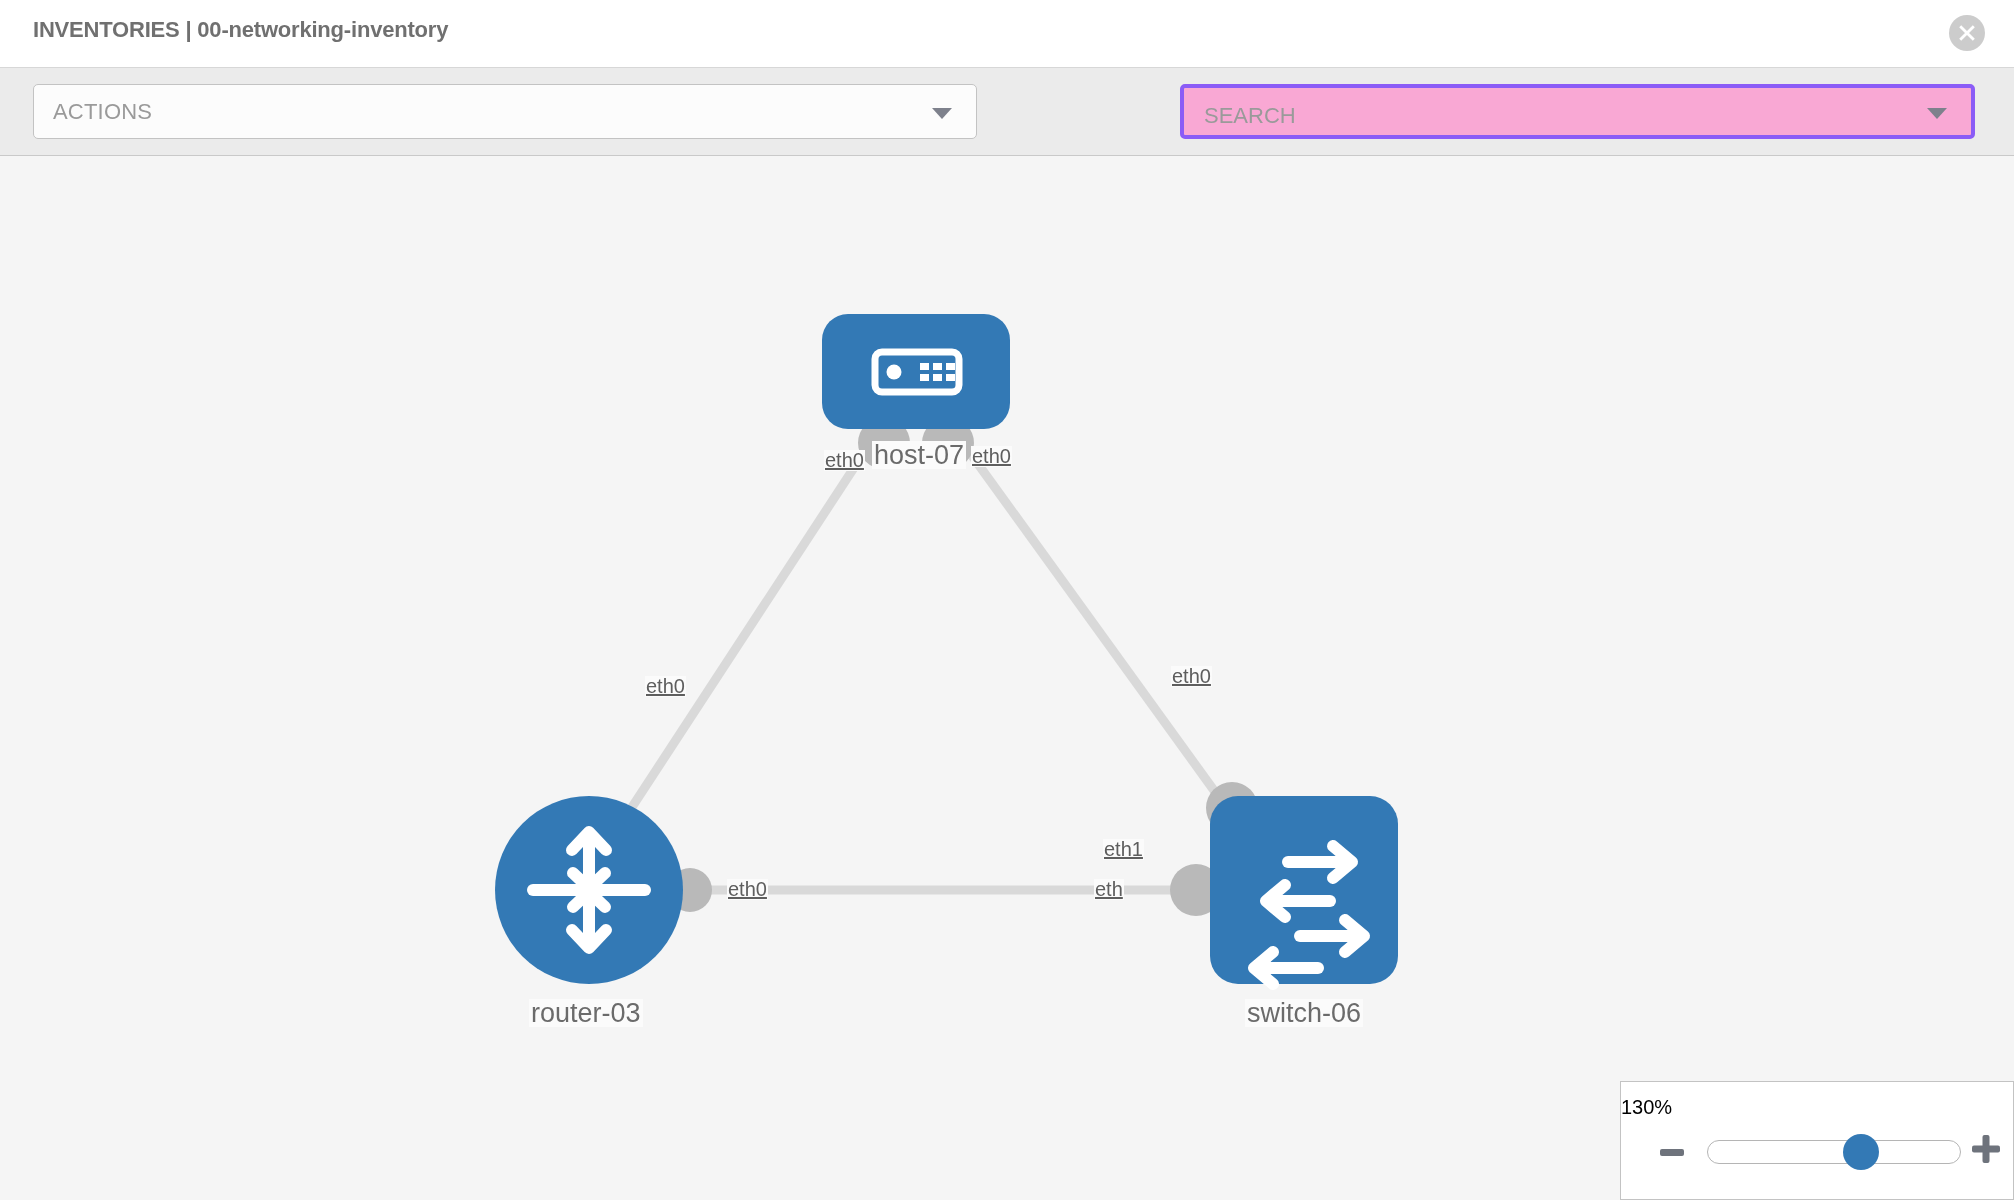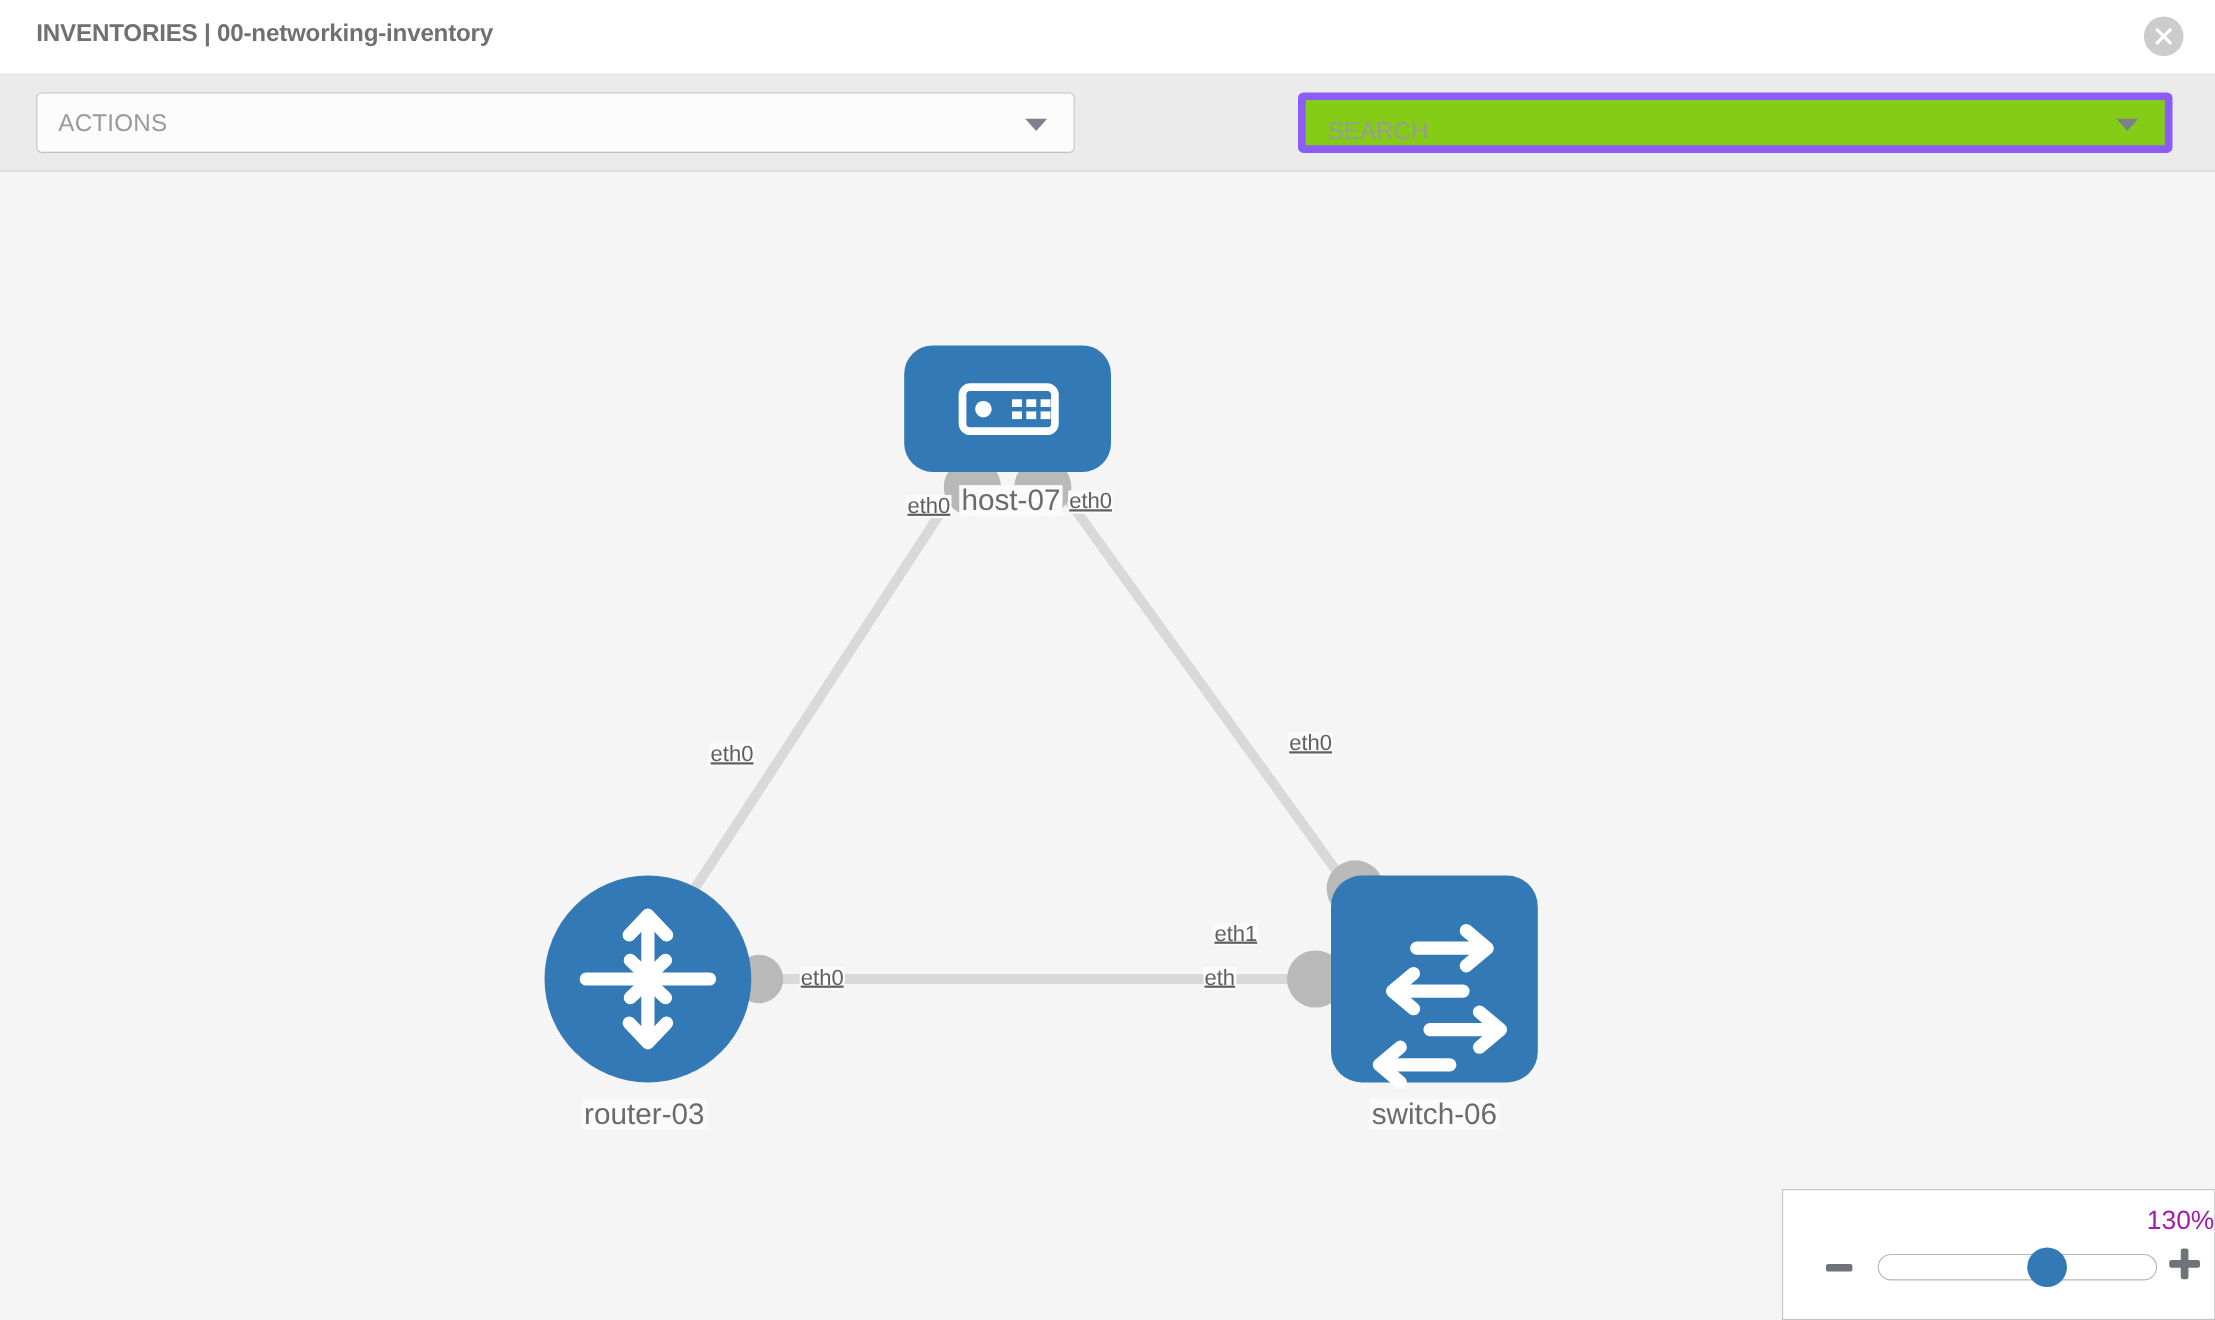--- a/index.html
+++ b/index.html
@@ -100,22 +100,22 @@
     width: 40px;
     height: 40px;
     cursor: pointer;
   }
   #search-box {
     position: absolute;
     left: 1180px;
     top: 16px;
     width: 795px;
     height: 55px;
-    background: #84cc16;
-    border: 7px solid #8b5cf6;
+    background: #f9a8d4;
+    border: 4px solid #8b5cf6;
     border-radius: 5px;
     box-sizing: border-box;
     cursor: text;
     padding-left: 18px;
   }
   #search-input {
     position: absolute;
     left: 18px;
     top: 0;
     width: 700px;
@@ -174,23 +174,23 @@
     width: 394px;
     height: 119px;
     background: #ffffff;
     border: 1px solid #c3c3c3;
     box-sizing: border-box;
   }
   #zoom-level {
     position: absolute;
     left: 0; top: 14px;
     width: 100%;
-    text-align: right;
-    font-size: 24px;
-    color: #a21caf;
+    text-align: left;
+    font-size: 20px;
+    color: #000000;
   }
   #zoom-minus {
     position: absolute;
     left: 38px;
     top: 58px;
     width: 26px;
     height: 26px;
     cursor: pointer;
   }
   #zoom-plus {

